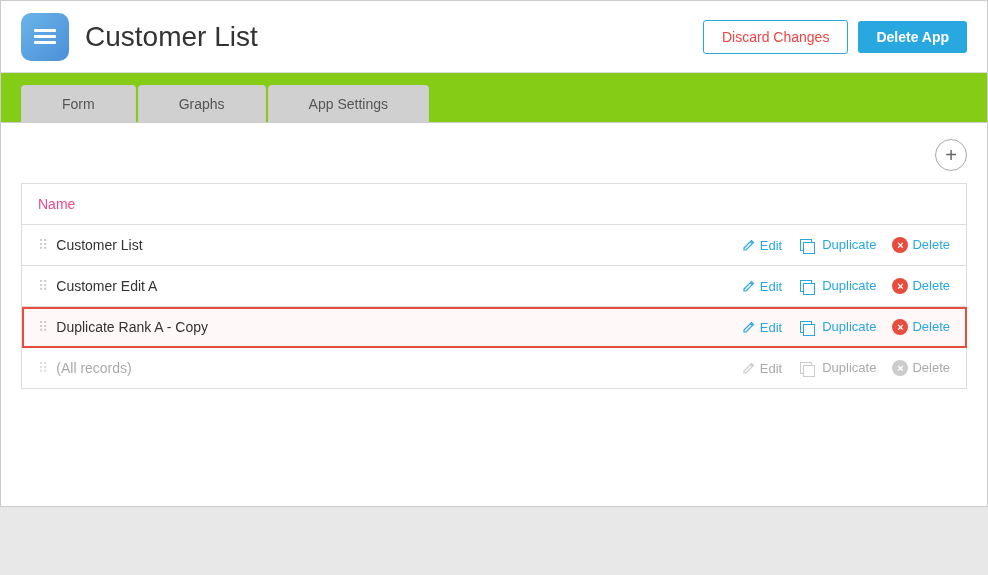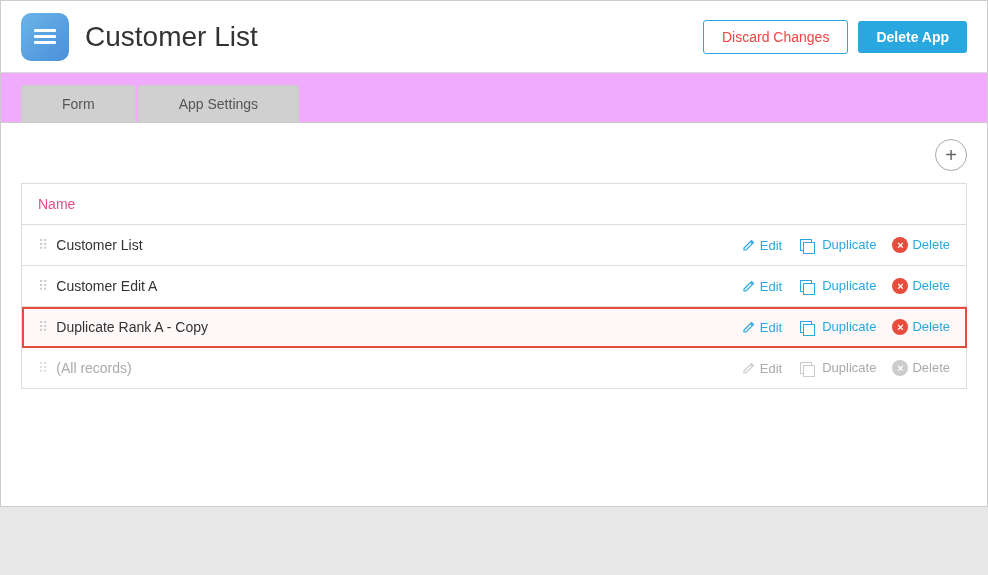--- a/index.html
+++ b/index.html
@@ -69,21 +69,21 @@
       background: #29a8e0;
       color: #fff;
       font-size: 14px;
       cursor: pointer;
       border-radius: 3px;
       font-weight: bold;
     }
 
     
     .tabs-bar {
-      background: #f0abfc;
+      background: #84cc16;
       display: flex;
       padding: 0 20px;
       padding-top: 12px;
       border-bottom: 1px solid #ccc;
     }
     .tab {
       padding: 10px 40px;
       font-size: 14px;
       color: #555;
       cursor: pointer;
@@ -259,20 +259,21 @@
     </div>
     <h1 class="header-title">Customer List</h1>
     <div class="header-actions">
       <button class="btn-discard">Discard Changes</button>
       <button class="btn-update">Delete App</button>
     </div>
   </div>
 
   <div class="tabs-bar">
     <div class="tab">Form</div>
+    <div class="tab">Graphs</div>
     <div class="tab">App Settings</div>
   </div>
 
   <div class="main-content">
     <div class="add-btn-container">
       <button class="add-btn">+</button>
     </div>
 
     <table class="views-table">
       <thead>

